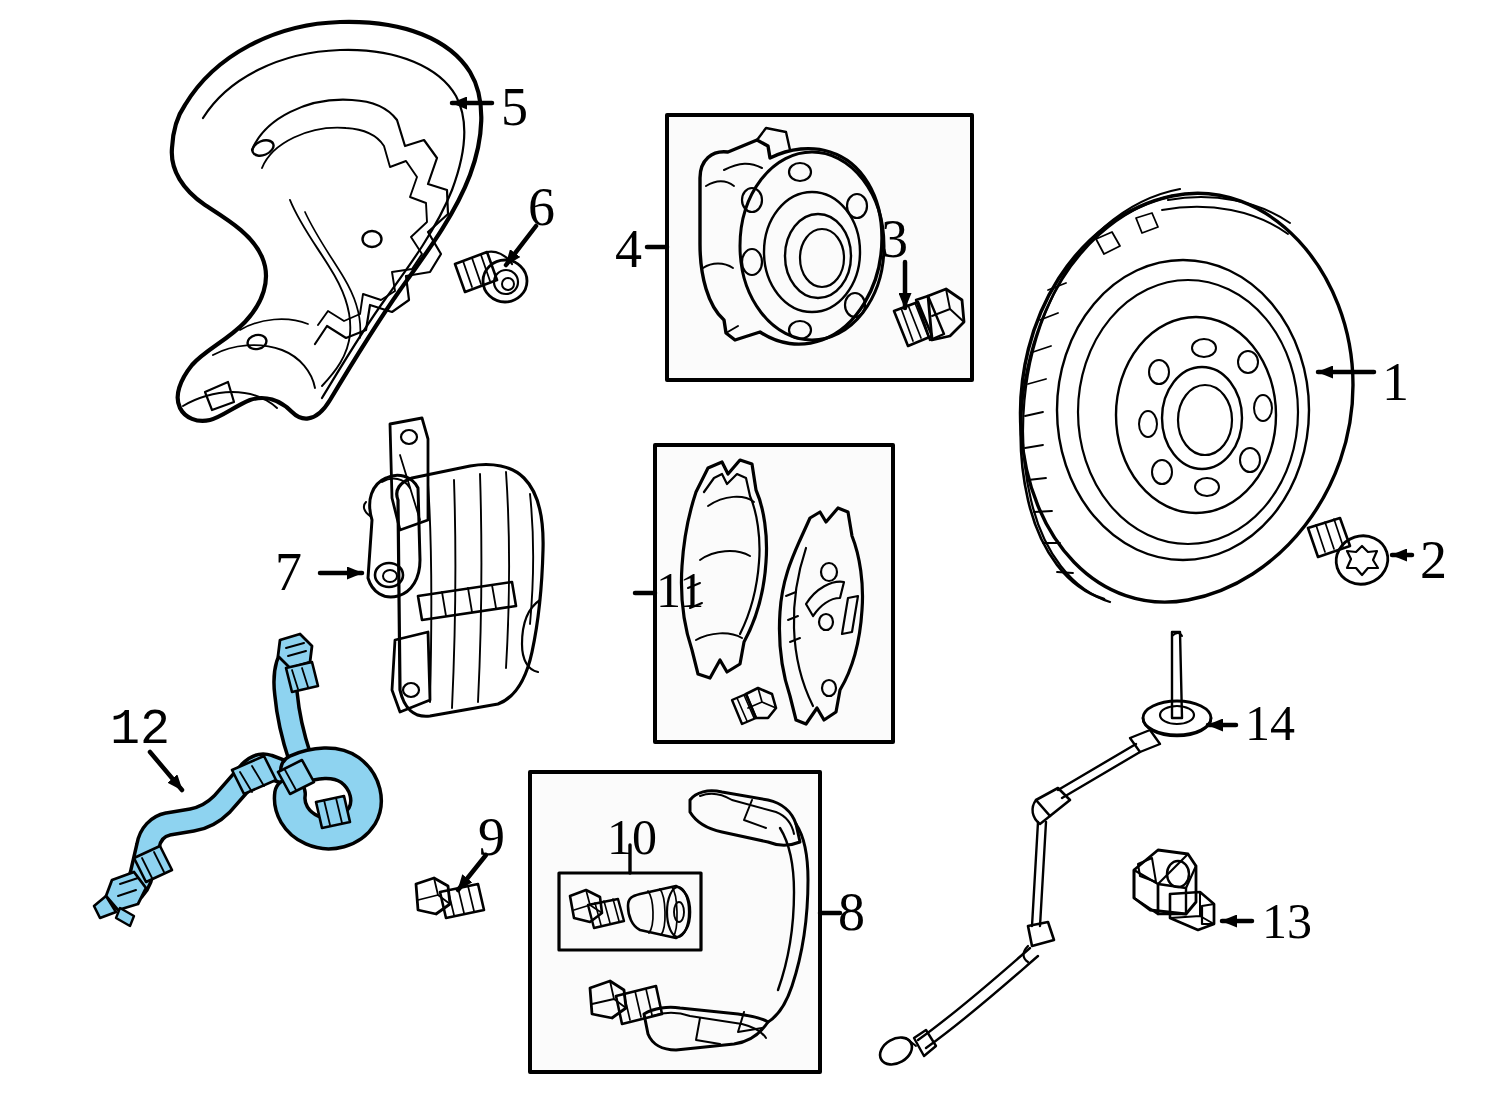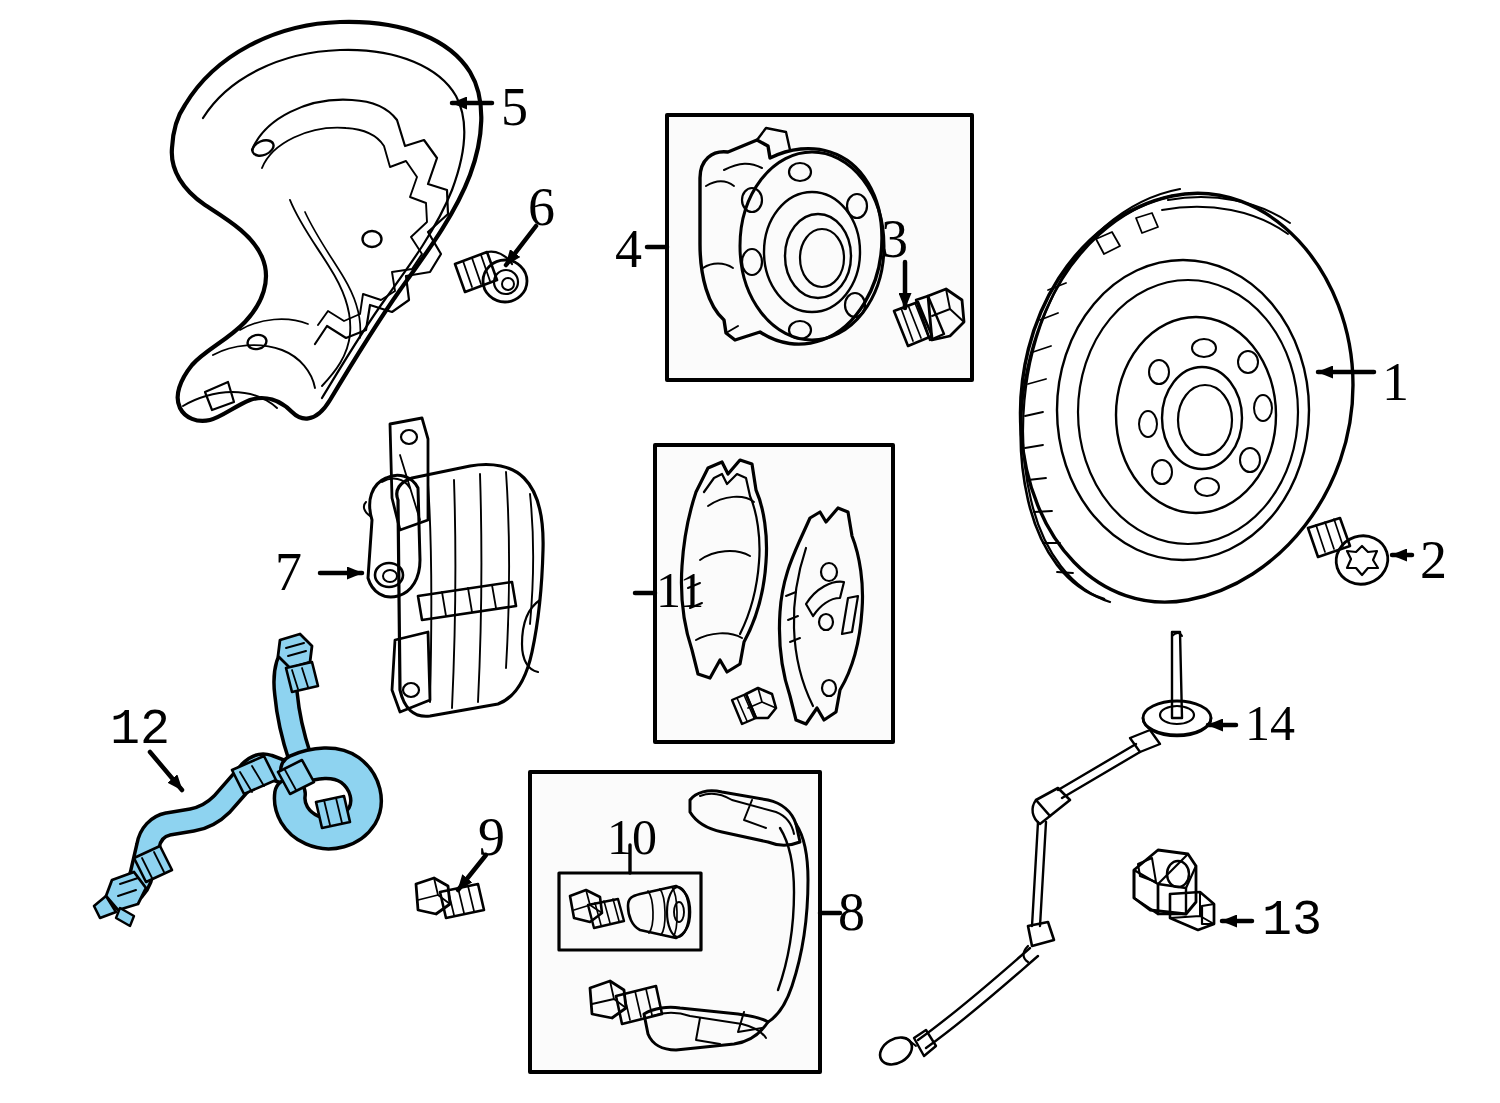--- a/index.html
+++ b/index.html
@@ -528,16 +528,16 @@
   <div class="callout" style="left:881px;  top:212px;">3</div>
   <div class="callout" style="left:615px;  top:222px;">4</div>
   <div class="callout" style="left:501px;  top:80px;">5</div>
   <div class="callout" style="left:528px;  top:180px;">6</div>
   <div class="callout" style="left:275px;  top:545px;">7</div>
   <div class="callout" style="left:838px;  top:885px;">8</div>
   <div class="callout" style="left:478px;  top:810px;">9</div>
   <div class="callout small" style="left:607px;  top:796px;margin-top:16px;">10</div>
   <div class="callout small" style="left:608px;  top:565px;margin-left:48px;">11</div>
   <div class="callout small" style="left:110px;  top:705px;font-family:Liberation Mono, monospace;">12</div>
-  <div class="callout small" style="left:1262px; top:896px;font-family:Liberation Mono, monospace;">13</div>
+  <div class="callout small" style="left:1262px; top:896px;">13</div>
   <div class="callout small" style="left:1245px; top:698px;text-align:center;">14</div>
 
 </div>
 
 </body></html>

